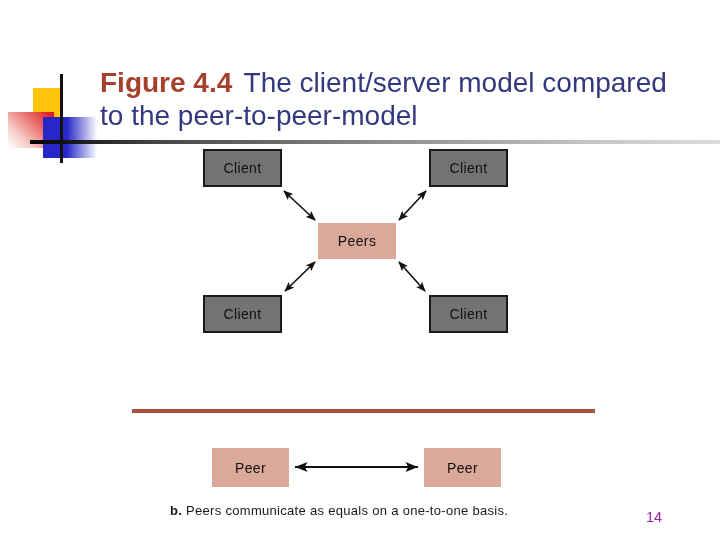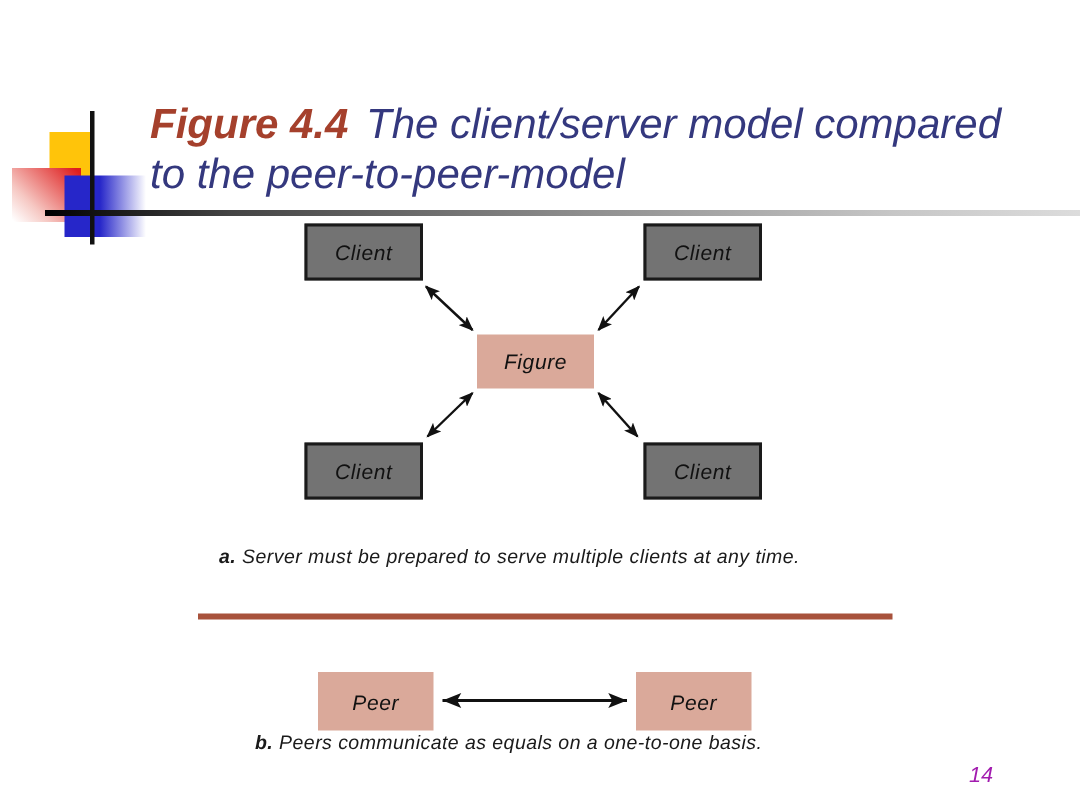--- a/index.html
+++ b/index.html
@@ -3,21 +3,20 @@
 <meta charset="utf-8">
 <style>
   html, body { margin: 0; padding: 0; background: #fff; }
   .slide {
     position: relative;
     width: 720px;
     height: 540px;
     background: #ffffff;
     overflow: hidden;
     font-family: "Liberation Sans", sans-serif;
-    font-style: italic;
   }
 
   
   .deco-yellow {
     position: absolute; left: 33px; top: 88px; width: 28px; height: 33px;
     background: #FFC40A;
   }
   .deco-red {
     position: absolute; left: 8px; top: 112px; width: 46px; height: 36px;
     background: linear-gradient(225deg, #DE1D1D 5%, #F6C9C4 70%, #ffffff 98%);
@@ -63,21 +62,21 @@
     position: absolute; left: 0; top: 0; width: 720px; height: 540px;
     pointer-events: none;
   }
 
   
   .caption {
     position: absolute; font-size: 13px; letter-spacing: 0.3px; color: #1a1a1a;
     white-space: nowrap;
   }
   .caption-a { left: 146px; top: 363px; }
-  .caption-b { left: 146px; top: 487px; padding-left: 24px; }
+  .caption-b { left: 146px; top: 503px; padding-left: 24px; }
   .caption b { letter-spacing: 0.3px; }
 
   .divider {
     position: absolute; left: 132px; top: 409px; width: 463px; height: 4px;
     background: #A8523C;
   }
 
   .page-number {
     position: absolute; left: 646px; top: 509px; font-size: 14.5px; color: #a21caf;
   }
@@ -117,30 +116,29 @@
     <line x1="295" y1="467" x2="418" y2="467" stroke="#111" stroke-width="2" marker-start="url(#ah2-s)" marker-end="url(#ah2-e)"></line>
   </svg>
 
   <div class="dbox client client-tl">
     <span>Client</span>
   </div>
   <div class="dbox client client-tr">
     <span>Client</span>
   </div>
   <div class="dbox salmon server">
-    <span>Figure</span>
+    <span>Peers</span>
   </div>
   <div class="dbox client client-bl">
     <span>Client</span>
   </div>
   <div class="dbox client client-br">
     <span>Client</span>
   </div>
 
-  <div class="caption caption-a"><b>a.</b> <span>Server must be prepared to serve multiple clients at any time.</span></div>
 
   <div class="divider"></div>
 
   <div class="dbox salmon peer-l">
     <span>Peer</span>
   </div>
   <div class="dbox salmon peer-r">
     <span>Peer</span>
   </div>
 

